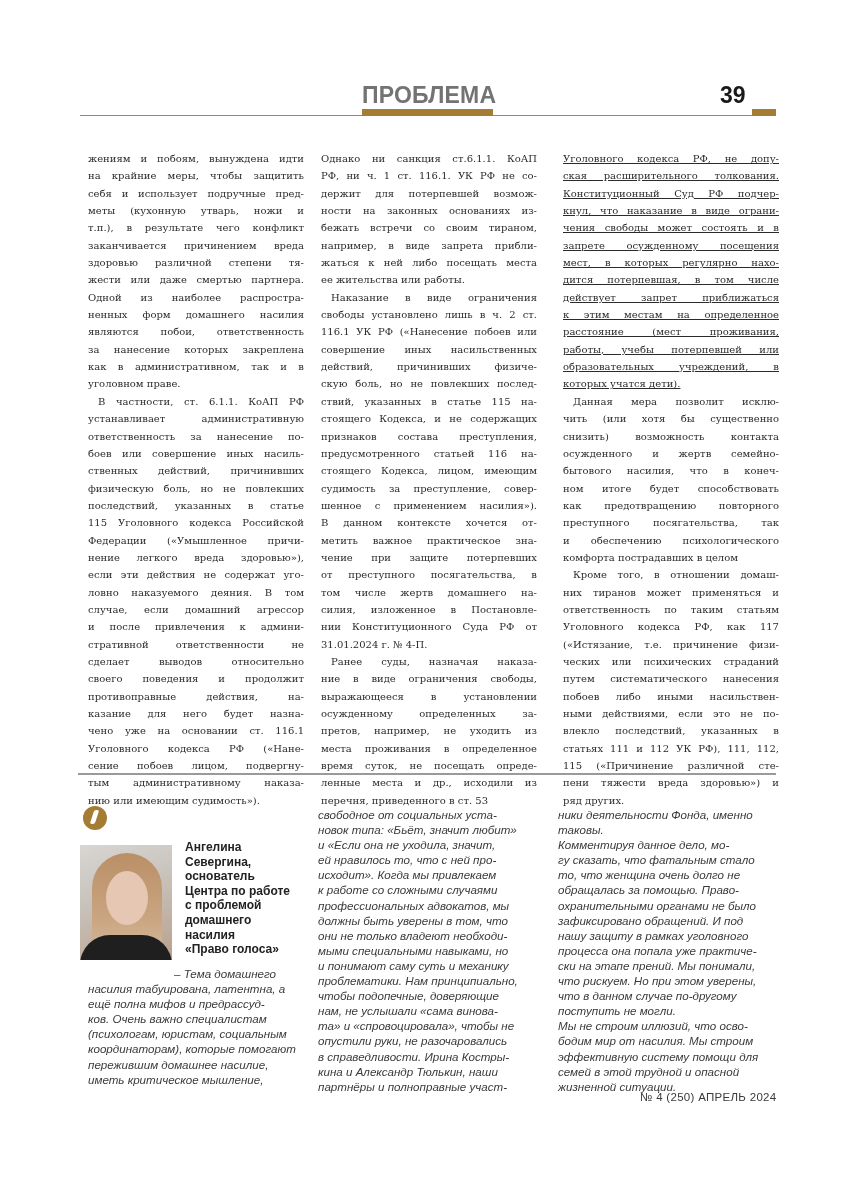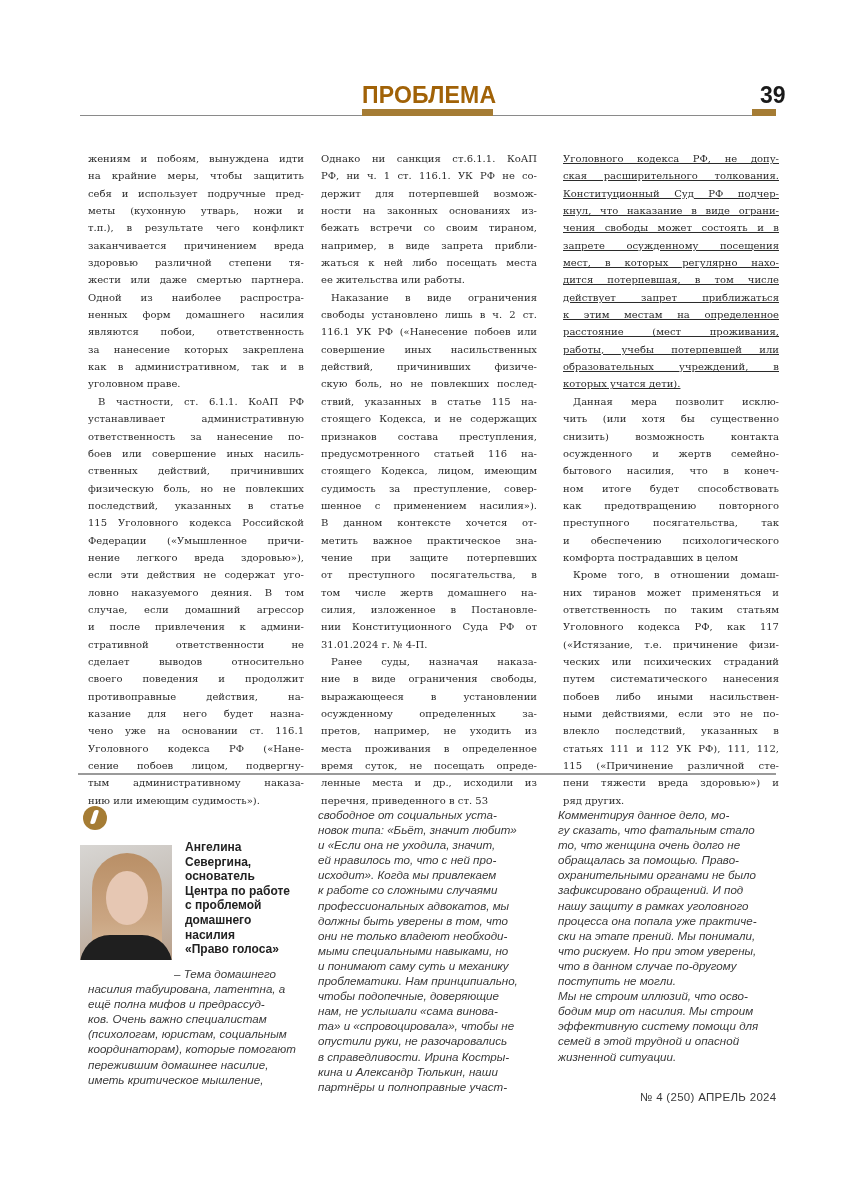--- a/index.html
+++ b/index.html
@@ -1,21 +1,21 @@
 <!DOCTYPE html>
 <html><head>
 <meta charset="utf-8">
 <style>
   html, body { margin: 0; padding: 0; background: #ffffff; }
   body { width: 854px; height: 1200px; position: relative; overflow: hidden; color: #222; }
   .page { position: absolute; left: 0; top: 0; width: 854px; height: 1200px; background: #fff; }
 
   
-  .header-title { position: absolute; left: 362px; top: 82px; font-family: "Liberation Sans", sans-serif; font-weight: 700; font-size: 23px; letter-spacing: 0.2px; color: #a16207; line-height: 26px; }
-  .header-num { position: absolute; left: 760px; top: 82px; font-family: "Liberation Sans", sans-serif; font-weight: 700; font-size: 23px; color: #1a1a1a; line-height: 26px; }
+  .header-title { position: absolute; left: 362px; top: 82px; font-family: "Liberation Sans", sans-serif; font-weight: 700; font-size: 23px; letter-spacing: 0.2px; color: #737373; line-height: 26px; }
+  .header-num { position: absolute; left: 720px; top: 82px; font-family: "Liberation Sans", sans-serif; font-weight: 700; font-size: 23px; color: #1a1a1a; line-height: 26px; }
   .header-rule { position: absolute; left: 80px; top: 115px; width: 696px; height: 1px; background: #8a8a8a; }
   .header-bar-title { position: absolute; left: 362px; top: 109px; width: 131px; height: 7px; background: #a57c34; }
   .header-bar-num { position: absolute; left: 752px; top: 109px; width: 24px; height: 7px; background: #a57c34; }
 
   
   .col { position: absolute; top: 150px; width: 216px; font-family: "DejaVu Serif", serif; font-size: 10px; line-height: 17.35px; color: #2b2b2b; text-align: justify; hyphens: manual; }
   .col p { margin: 0; }
   .col p.indent { text-indent: 10px; }
   .col1 { left: 88px; }
   .col2 { left: 321px; }
@@ -246,20 +246,24 @@
         <span class="line">нам, не услышали «сама винова-</span>
         <span class="line">та» и «спровоцировала», чтобы не</span>
         <span class="line">опустили руки, не разочаровались</span>
         <span class="line">в справедливости. Ирина Костры-</span>
         <span class="line">кина и Александр Тюлькин, наши</span>
         <span class="line">партнёры и полноправные участ-</span>
       </p>
     </div>
   <div class="ccol ccol3">
       <p style="text-indent: 0px;">
+        <span class="line">ники деятельности Фонда, именно</span>
+        <span class="line">таковы.</span>
+      </p>
+      <p style="text-indent: 0px;">
         <span class="line">Комментируя данное дело, мо-</span>
         <span class="line">гу сказать, что фатальным стало</span>
         <span class="line">то, что женщина очень долго не</span>
         <span class="line">обращалась за помощью. Право-</span>
         <span class="line">охранительными органами не было</span>
         <span class="line">зафиксировано обращений. И под</span>
         <span class="line">нашу защиту в рамках уголовного</span>
         <span class="line">процесса она попала уже практиче-</span>
         <span class="line">ски на этапе прений. Мы понимали,</span>
         <span class="line">что рискуем. Но при этом уверены,</span>

